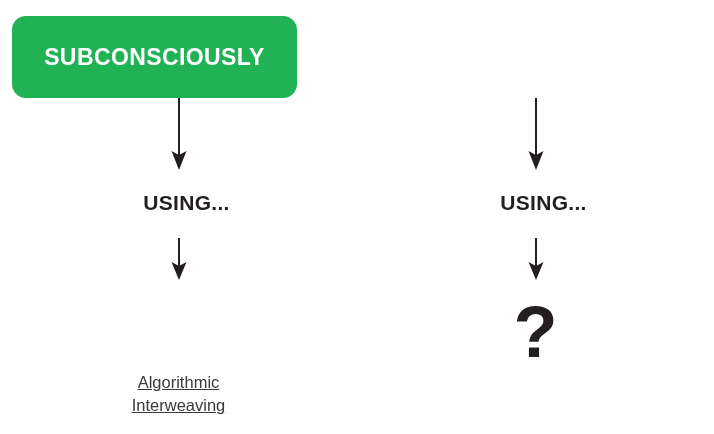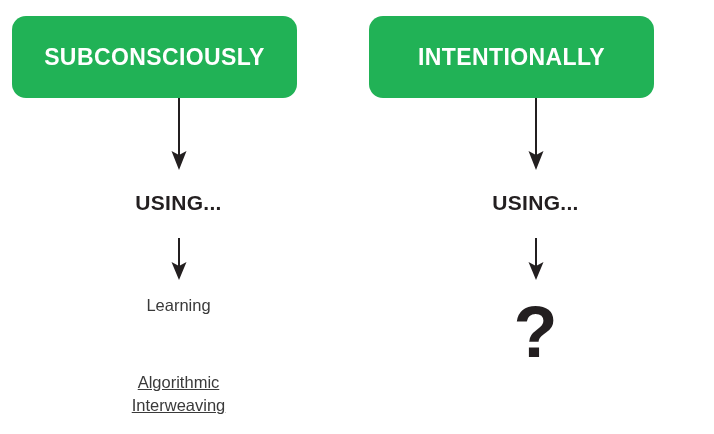--- a/index.html
+++ b/index.html
@@ -68,21 +68,21 @@
     top: 238px;
     width: 24px;
     height: 42px;
   }
   .arrow svg { display: block; }
 
   
   .using-label {
     position: absolute;
     top: 192px;
-    left: 0;
+    left: 8px;
     width: 100%;
     text-align: center;
     font-size: 21px;
     font-weight: bold;
     color: #231f20;
     letter-spacing: 0.3px;
     line-height: 1;
   }
 
   
@@ -134,35 +134,31 @@
     <div class="using-label">USING...</div>
 
     <div class="arrow arrow-short">
       <svg width="24" height="42" viewBox="0 0 24 42" xmlns="http://www.w3.org/2000/svg">
         <line x1="12" y1="0" x2="12" y2="29" stroke="#231f20" stroke-width="2"></line>
         <polygon points="12,42 4.5,24 12,28 19.5,24" fill="#231f20"></polygon>
       </svg>
     </div>
 
     <div class="outcome-block outcome-block-1">
-      <span class="outcome-line">Learning</span>
     </div>
 
     <div class="outcome-block outcome-block-2">
       <span class="outcome-line">Algorithmic</span>
       <span class="outcome-line">Interweaving</span>
     </div>
 
   </div>
 
   <div class="column column-right">
 
-    <div class="header-box">
-      <span class="header-box-label">INTENTIONALLY</span>
-    </div>
 
     <div class="arrow arrow-long">
       <svg width="24" height="72" viewBox="0 0 24 72" xmlns="http://www.w3.org/2000/svg">
         <line x1="12" y1="0" x2="12" y2="58" stroke="#231f20" stroke-width="2"></line>
         <polygon points="12,72 4.5,53 12,57 19.5,53" fill="#231f20"></polygon>
       </svg>
     </div>
 
     <div class="using-label">USING...</div>
 

